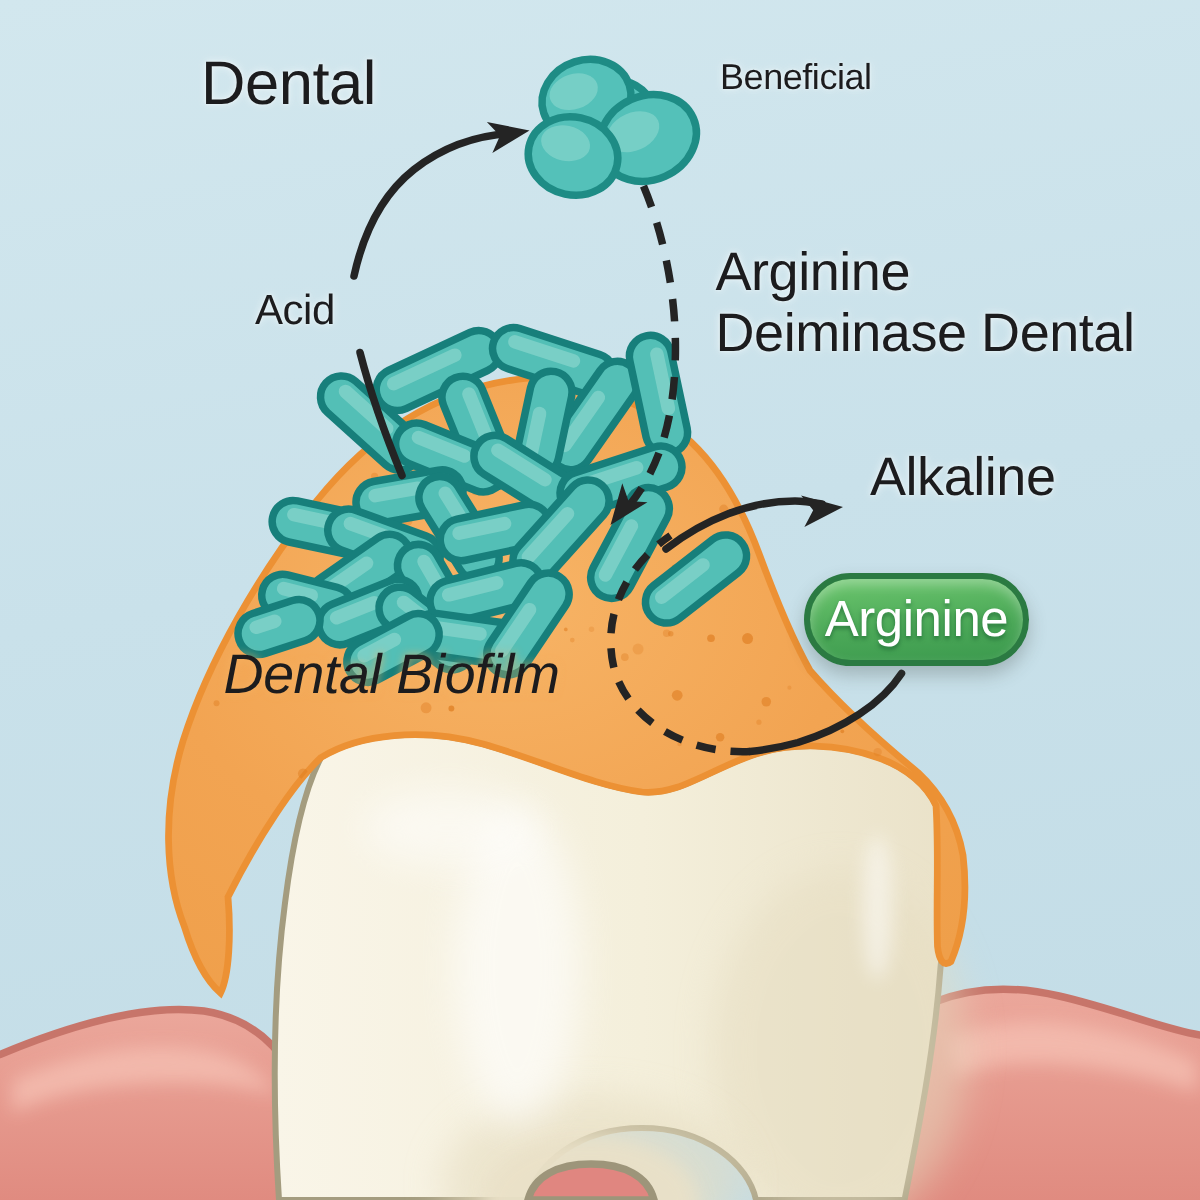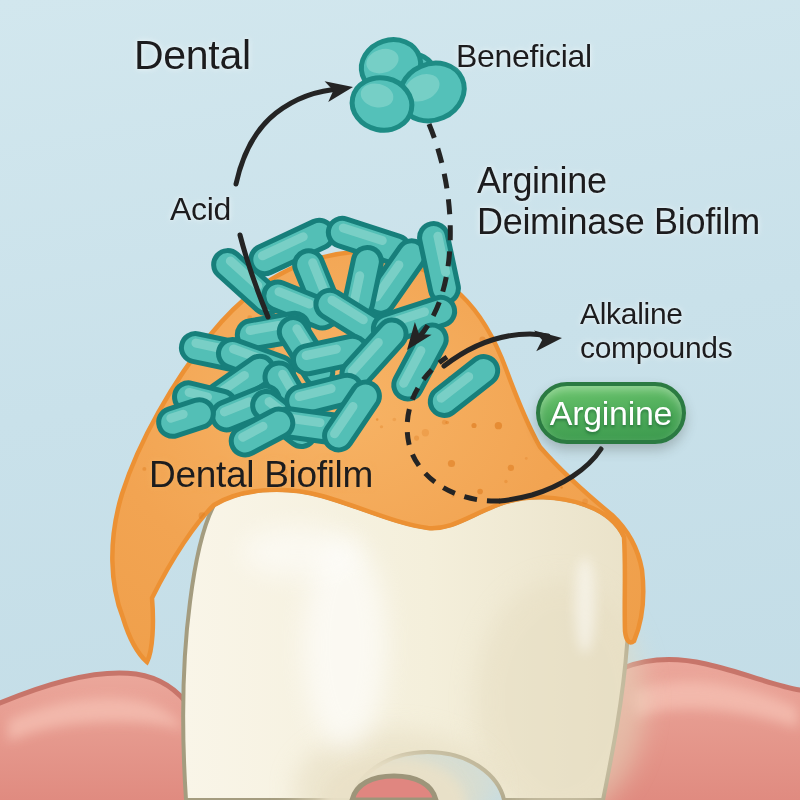--- a/index.html
+++ b/index.html
@@ -8,25 +8,25 @@
     background:linear-gradient(170deg,#d2e7ee 0%,#c9e1ea 45%,#c2dce6 100%);
     font-family:"Liberation Sans", sans-serif;
   }
   svg.fig{position:absolute;left:0;top:0;}
   .label{
     position:absolute;color:#1c1c1e;letter-spacing:-0.3px;
     text-shadow:0 0 6px rgba(240,248,250,.95),0 0 2px rgba(240,248,250,.85);
     white-space:nowrap;line-height:1.14;font-weight:500;
   }
   .lbl-title{left:134px;top:32px;font-size:41px;line-height:1.15;}
-  .lbl-acid{left:170px;top:191px;font-size:32px;}
-  .lbl-beneficial{left:456px;top:38px;font-size:32px;}
+  .lbl-acid{left:170px;top:191px;font-size:28px;}
+  .lbl-beneficial{left:480px;top:38px;font-size:24px;}
   .lbl-ads{left:477px;top:160px;font-size:36px;}
-  .lbl-alkaline{left:580px;top:297px;font-size:30px;}
-  .lbl-biofilm-inner{left:149px;top:454px;font-size:37px;text-shadow:0 0 6px rgba(246,180,100,.8);}
+  .lbl-alkaline{left:580px;top:297px;font-size:36px;}
+  .lbl-biofilm-inner{left:149px;top:429px;font-size:37px;text-shadow:0 0 6px rgba(246,180,100,.8);font-style:italic;}
   .pill{
     position:absolute;left:536px;top:382px;width:150px;height:62px;
     border-radius:32px;border:4px solid #2b7a42;box-sizing:border-box;
     background:linear-gradient(175deg,#6ac46c 5%,#4aa757 60%,#3c9a4e 100%);
     box-shadow:0 6px 12px rgba(60,70,60,.28), inset 0 4px 8px rgba(255,255,255,.30);
     display:flex;align-items:center;justify-content:center;
   }
   .pill span{
     color:#ffffff;font-size:34px;font-weight:500;letter-spacing:-0.3px;
     text-shadow:0 2px 3px rgba(15,80,40,.55);
@@ -395,26 +395,25 @@
   </div>
 
   <div class="label lbl-acid">Acid</div>
 
   <div class="label lbl-beneficial">
     <div>Beneficial</div>
   </div>
 
   <div class="label lbl-ads">
     <div>Arginine</div>
-    <div>Deiminase Biofilm</div>
+    <div>Deiminase Dental</div>
   </div>
 
   <div class="label lbl-alkaline">
     <div>Alkaline</div>
-    <div>compounds</div>
   </div>
 
   <div class="label lbl-biofilm-inner">Dental Biofilm</div>
 
   <div class="pill">
     <span>Arginine</span>
   </div>
 
 </div>
 

